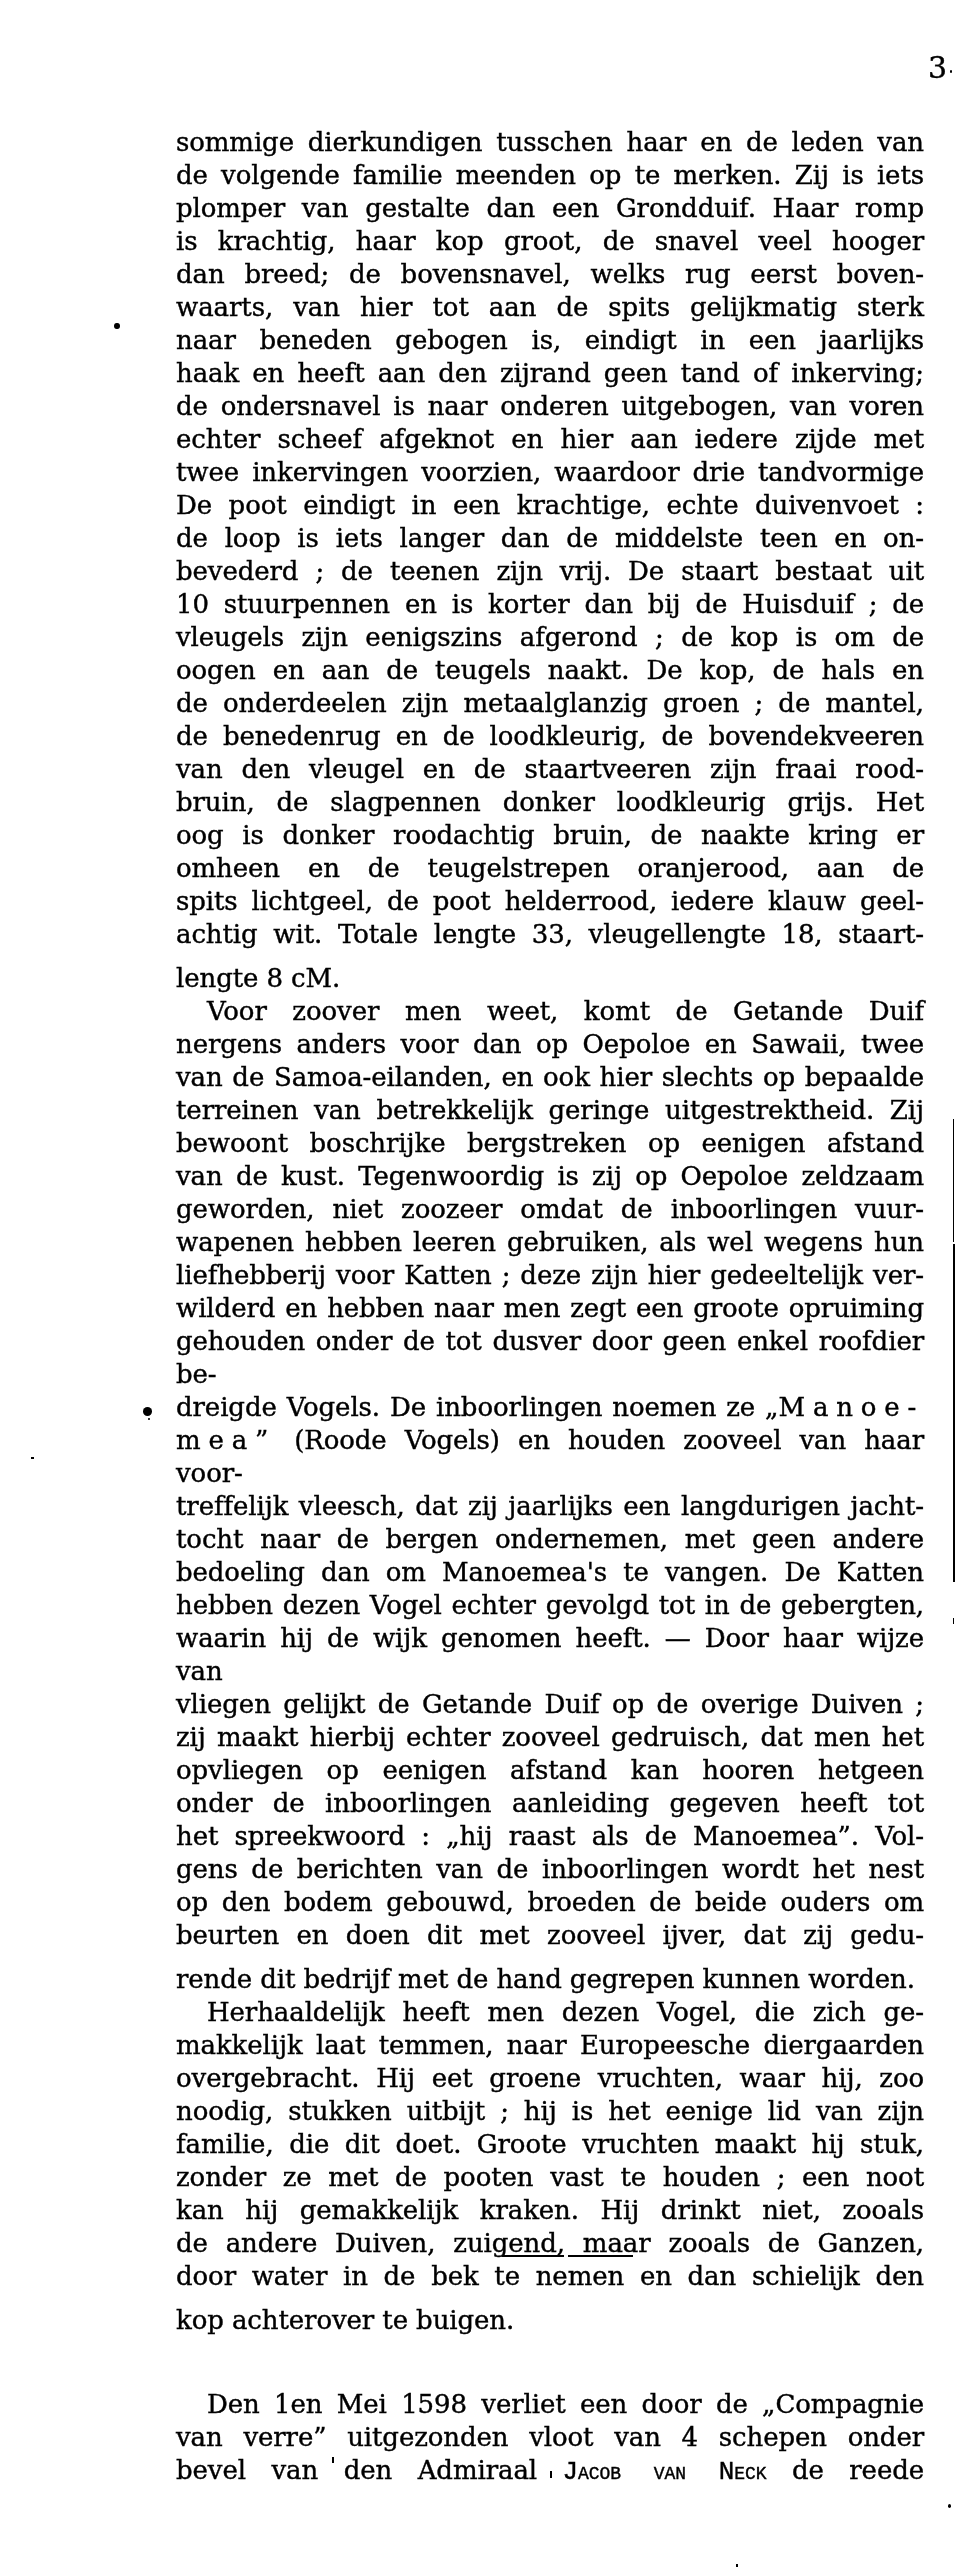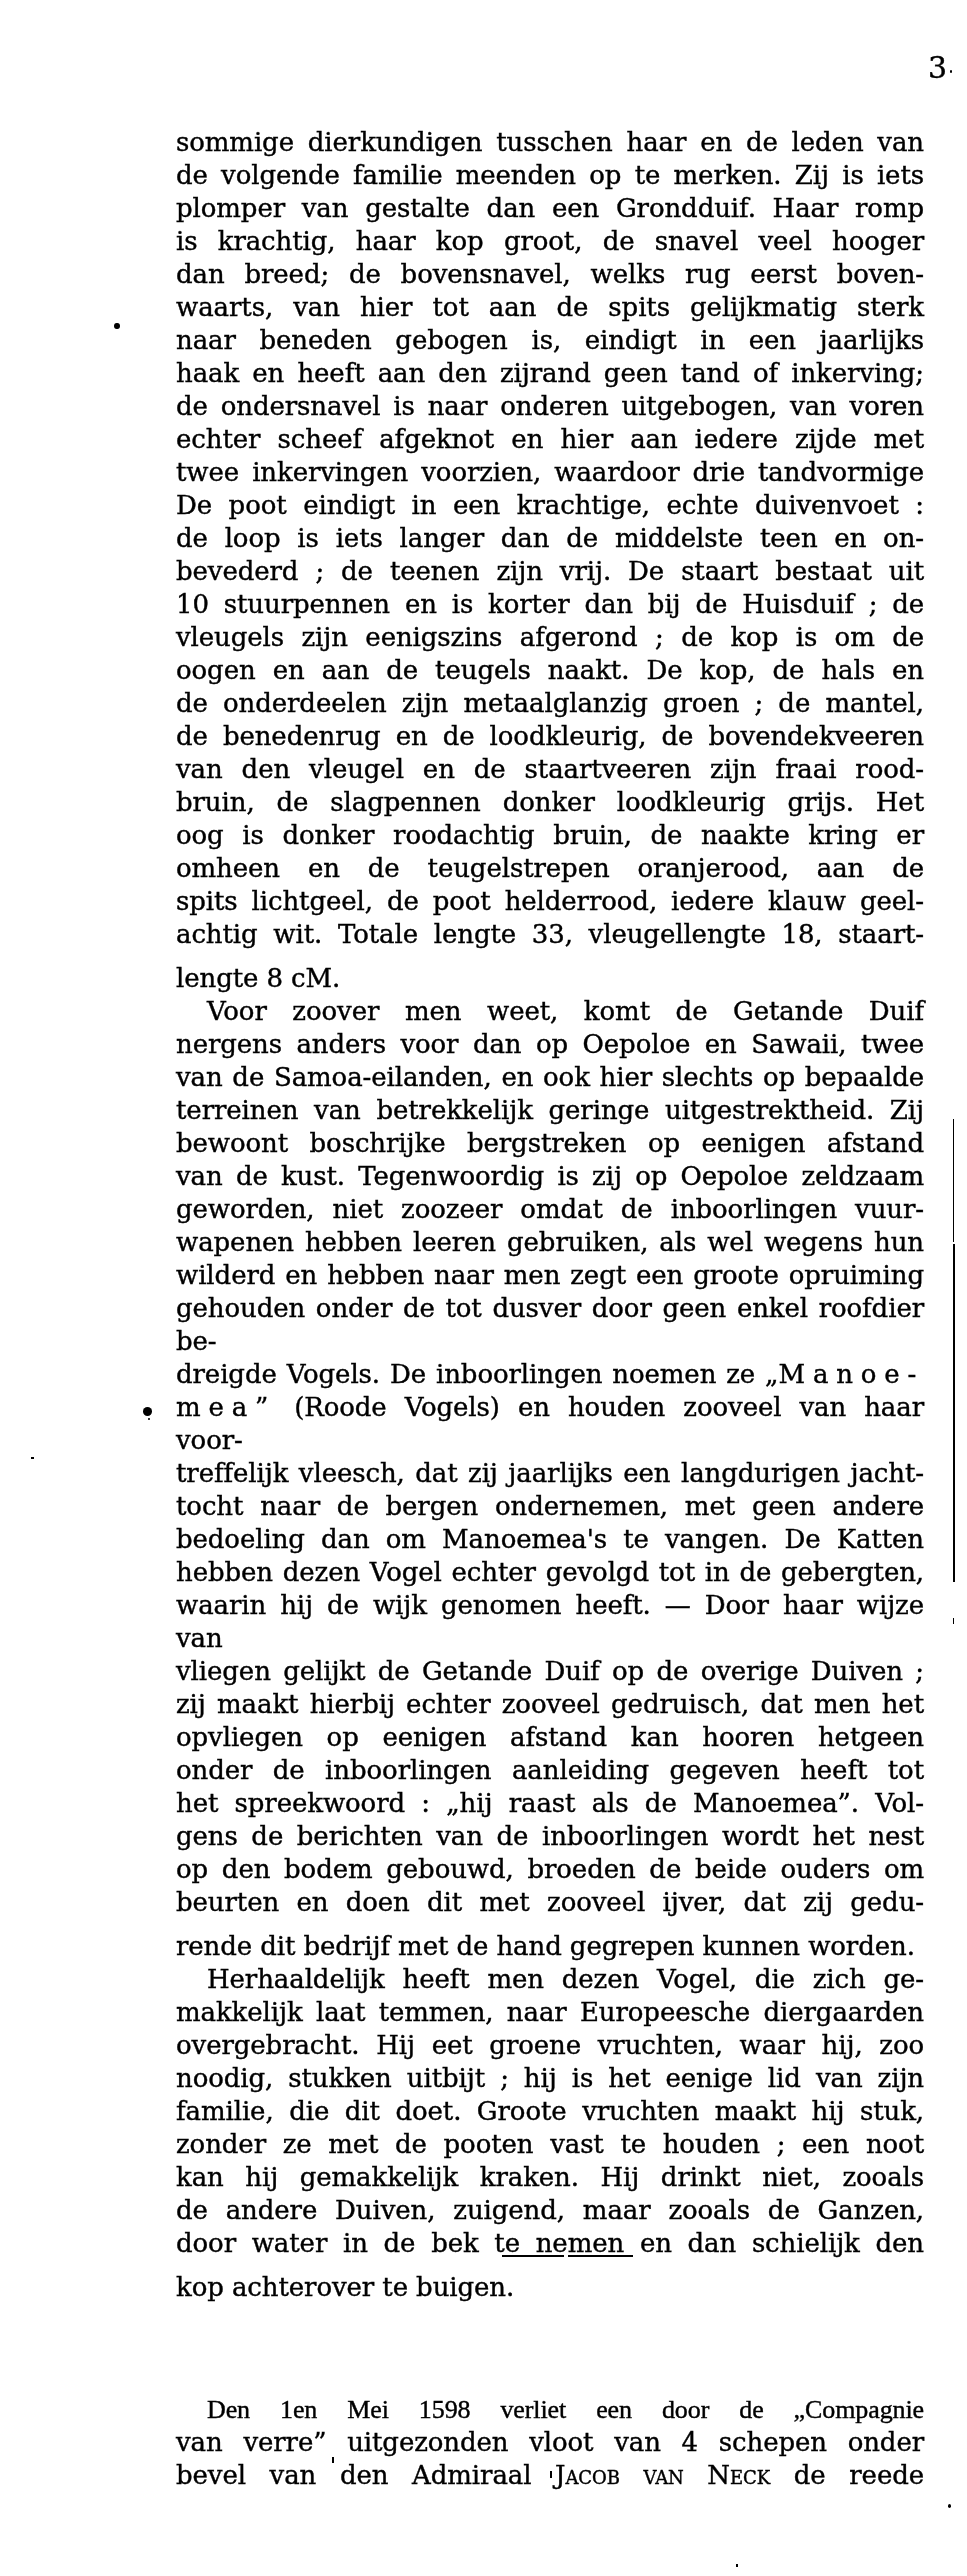--- a/index.html
+++ b/index.html
@@ -41,21 +41,21 @@
     text-align-last: justify;
     white-space: normal;
   }
   .line.left {
     text-align-last: left;
     margin-top: 11px;
   }
   .line.indent {
     padding-left: 31px;
   }
-  .sc { font-variant: small-caps; }
+  .sc { font-variant: small-caps; font-family: Liberation Mono, monospace; }
   .ls { letter-spacing: 0.30em; }
   .divider-seg {
     position: absolute;
     background: #000;
   }
   .speck {
     position: absolute;
     background: #000;
   }
   .speck.round { border-radius: 50%; }
@@ -97,20 +97,21 @@
     <div class="line">achtig wit. Totale lengte 33, vleugellengte 18, staart-</div>
     <div class="line left">lengte 8 cM.</div>
     <div class="line indent">Voor zoover men weet, komt de Getande Duif</div>
     <div class="line">nergens anders voor dan op Oepoloe en Sawaii, twee</div>
     <div class="line">van de Samoa-eilanden, en ook hier slechts op bepaalde</div>
     <div class="line">terreinen van betrekkelijk geringe uitgestrektheid. Zij</div>
     <div class="line">bewoont boschrijke bergstreken op eenigen afstand</div>
     <div class="line">van de kust. Tegenwoordig is zij op Oepoloe zeldzaam</div>
     <div class="line">geworden, niet zoozeer omdat de inboorlingen vuur-</div>
     <div class="line">wapenen hebben leeren gebruiken, als wel wegens hun</div>
+    <div class="line">liefhebberij voor Katten ; deze zijn hier gedeeltelijk ver-</div>
     <div class="line">wilderd en hebben naar men zegt een groote opruiming</div>
     <div class="line">gehouden onder de tot dusver door geen enkel roofdier be-</div>
     <div class="line"><span>dreigde Vogels. De inboorlingen noemen ze „</span><span class="ls">Manoe-</span></div>
     <div class="line"><span class="ls">mea”</span><span> (Roode Vogels) en houden zooveel van haar voor-</span></div>
     <div class="line">treffelijk vleesch, dat zij jaarlijks een langdurigen jacht-</div>
     <div class="line">tocht naar de bergen ondernemen, met geen andere</div>
     <div class="line">bedoeling dan om Manoemea's te vangen. De Katten</div>
     <div class="line">hebben dezen Vogel echter gevolgd tot in de gebergten,</div>
     <div class="line">waarin hij de wijk genomen heeft. — Door haar wijze van</div>
     <div class="line">vliegen gelijkt de Getande Duif op de overige Duiven ;</div>
@@ -125,21 +126,21 @@
     <div class="line indent">Herhaaldelijk heeft men dezen Vogel, die zich ge-</div>
     <div class="line">makkelijk laat temmen, naar Europeesche diergaarden</div>
     <div class="line">overgebracht. Hij eet groene vruchten, waar hij, zoo</div>
     <div class="line">noodig, stukken uitbijt ; hij is het eenige lid van zijn</div>
     <div class="line">familie, die dit doet. Groote vruchten maakt hij stuk,</div>
     <div class="line">zonder ze met de pooten vast te houden ; een noot</div>
     <div class="line">kan hij gemakkelijk kraken. Hij drinkt niet, zooals</div>
     <div class="line">de andere Duiven, zuigend, maar zooals de Ganzen,</div>
     <div class="line">door water in de bek te nemen en dan schielijk den</div>
     <div class="line left">kop achterover te buigen.</div>
-    <div class="line indent" style="margin-top: 89px; font-family: Liberation Serif, serif;">Den 1en Mei 1598 verliet een door de „Compagnie</div>
+    <div class="line indent" style="margin-top: 51px;">Den 1en Mei 1598 verliet een door de „Compagnie</div>
     <div class="line">van verre” uitgezonden vloot van 4 schepen onder</div>
     <div class="line"><span>bevel van den Admiraal </span><span class="sc">Jacob van Neck</span><span> de reede</span></div>
   </div>
 
 <div class="divider-seg" style="left:502px; top:2255px; width:62px; height:2.4px;"></div>
 <div class="divider-seg" style="left:568px; top:2255px; width:65px; height:1.8px;"></div>
 
 <div class="speck round" style="left:114px; top:323px; width:5.5px; height:6.1px;"></div>
 <div class="speck round" style="left:143px; top:1407px; width:9.2px; height:8.6px;"></div>
 <div class="speck round" style="left:148px; top:1418px; width:1.8px; height:1.8px;"></div>

